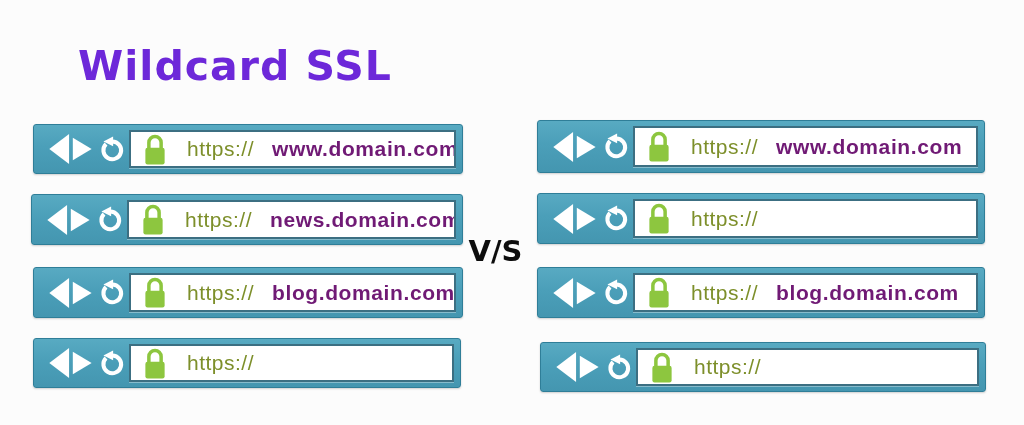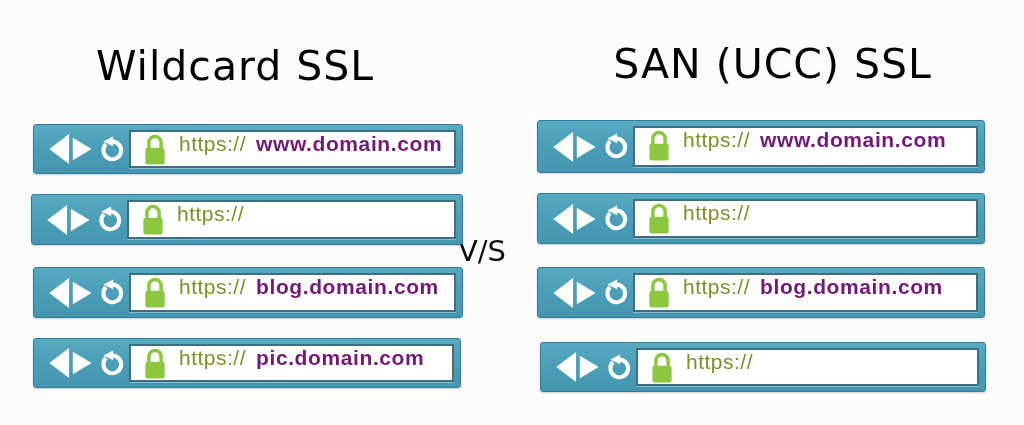--- a/index.html
+++ b/index.html
@@ -6,35 +6,35 @@
   .canvas {
     position:relative;
     width:1024px; height:425px;
     background:#fcfcfc;
     font-family:"Liberation Sans", sans-serif;
     overflow:hidden;
   }
   .col-title {
     position:absolute;
     font-family:"DejaVu Sans", sans-serif;
-    font-weight:normal;
+    font-weight:bold;
     font-size:41px;
-    color:#000000;
+    color:#6d28d9;
     text-align:center;
     letter-spacing:1px;
     white-space:nowrap;
   }
   .title-left  { left:35px;  top:42px; width:400px; }
   .title-right { left:550px; top:40px; width:445px; }
   .vs-label {
     position:absolute;
     left:458px; top:234px; width:75px;
-    text-align:left;
+    text-align:center;
     font-family:"DejaVu Sans", sans-serif;
-    font-weight:normal;
+    font-weight:bold;
     font-size:29px;
     color:#0d0d0d;
   }
   .bar {
     position:absolute;
     background:linear-gradient(180deg,#58aac2 0%,#4b9fb9 45%,#4496b0 100%);
     border:1px solid #2f7e98;
     border-radius:3px;
     box-shadow:0 1px 2px rgba(0,0,0,0.18);
     box-sizing:border-box;
@@ -48,23 +48,25 @@
   }
   .tri-icons { display:block; margin-right:4px; }
   .refresh   { display:block; }
   .field {
     position:absolute;
     left:95px; right:6px; top:5px; bottom:5px;
     background:#ffffff;
     border:2px solid #3c6f82;
     box-shadow:0 1px 0 rgba(255,255,255,0.35);
     display:flex;
+    align-items:center;
     padding:0 9px;
     box-sizing:border-box;
     overflow:hidden;
+    gap:8px;
   }
   .lock { display:block; margin-right:9px; flex:0 0 auto; }
   .scheme {
     color:#7d8f2a;
     font-size:21px;
     letter-spacing:0.5px;
     white-space:nowrap;
     margin-right:10px;
   }
   .domain {
@@ -100,21 +102,20 @@
     <g id="tpl-lock">
       <path d="M10 19 V12 a7 7 0 0 1 14 0 V19" fill="none" stroke="#8dc63f" stroke-width="4"></path>
       <rect x="6" y="18" width="22" height="19" rx="2.5" fill="#8dc63f"></rect>
     </g>
   </defs>
 </svg>
 
 <div class="canvas">
 
   <div class="col-title title-left">Wildcard SSL</div>
-  <div class="col-title title-right">SAN (UCC) SSL</div>
   <div class="vs-label">V/S</div>
 
   <div class="bar l1">
     <div class="nav">
       <svg class="tri-icons" width="46" height="32" viewBox="0 0 48 34">
           <use href="#tpl-tris"></use>
         </svg>
       <svg class="refresh" width="29" height="29" viewBox="0 0 36 36">
           <use href="#tpl-refresh"></use>
         </svg>
@@ -135,20 +136,21 @@
         </svg>
       <svg class="refresh" width="29" height="29" viewBox="0 0 36 36">
           <use href="#tpl-refresh"></use>
         </svg>
     </div>
     <div class="field">
       <svg class="lock" width="30" height="35" viewBox="0 0 34 40">
           <use href="#tpl-lock"></use>
         </svg>
       <span class="scheme">https://</span>
+      <span class="domain">news.domain.com</span>
     </div>
   </div>
 
   <div class="bar l3">
     <div class="nav">
       <svg class="tri-icons" width="46" height="32" viewBox="0 0 48 34">
           <use href="#tpl-tris"></use>
         </svg>
       <svg class="refresh" width="29" height="29" viewBox="0 0 36 36">
           <use href="#tpl-refresh"></use>
@@ -170,21 +172,20 @@
         </svg>
       <svg class="refresh" width="29" height="29" viewBox="0 0 36 36">
           <use href="#tpl-refresh"></use>
         </svg>
     </div>
     <div class="field">
       <svg class="lock" width="30" height="35" viewBox="0 0 34 40">
           <use href="#tpl-lock"></use>
         </svg>
       <span class="scheme">https://</span>
-      <span class="domain">pic.domain.com</span>
     </div>
   </div>
 
   <div class="bar r1">
     <div class="nav">
       <svg class="tri-icons" width="46" height="32" viewBox="0 0 48 34">
           <use href="#tpl-tris"></use>
         </svg>
       <svg class="refresh" width="29" height="29" viewBox="0 0 36 36">
           <use href="#tpl-refresh"></use>

